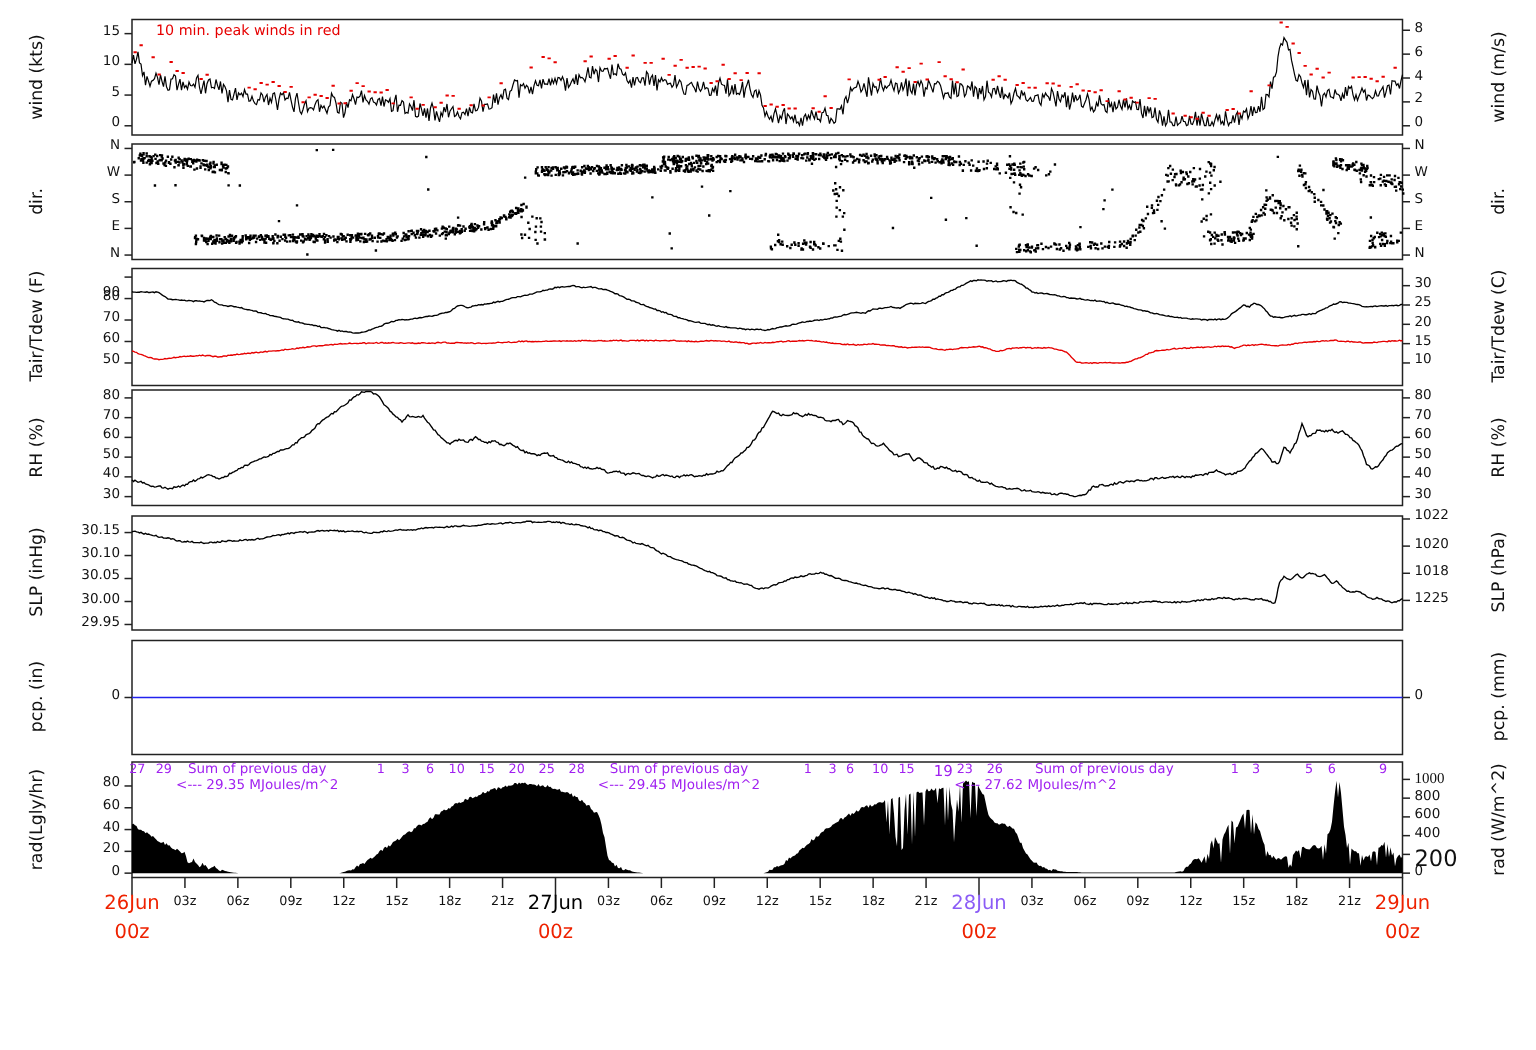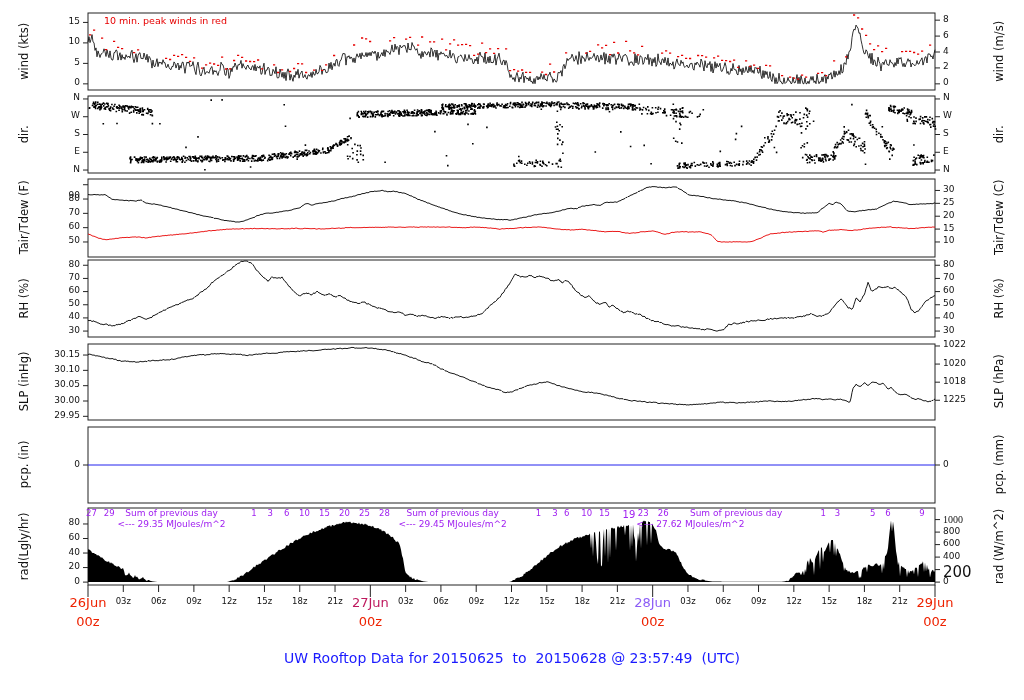--- a/index.html
+++ b/index.html
@@ -215,21 +215,21 @@
       <div class="lb" style="left: 602.375px; top: 597px; width: 30px; text-align: center; font-size: 8.5px;">21z</div>
       <div class="lb" style="left: 672.958px; top: 597px; width: 30px; text-align: center; font-size: 8.5px;">03z</div>
       <div class="lb" style="left: 708.25px; top: 597px; width: 30px; text-align: center; font-size: 8.5px;">06z</div>
       <div class="lb" style="left: 743.542px; top: 597px; width: 30px; text-align: center; font-size: 8.5px;">09z</div>
       <div class="lb" style="left: 778.833px; top: 597px; width: 30px; text-align: center; font-size: 8.5px;">12z</div>
       <div class="lb" style="left: 814.125px; top: 597px; width: 30px; text-align: center; font-size: 8.5px;">15z</div>
       <div class="lb" style="left: 849.417px; top: 597px; width: 30px; text-align: center; font-size: 8.5px;">18z</div>
       <div class="lb" style="left: 884.708px; top: 597px; width: 30px; text-align: center; font-size: 8.5px;">21z</div>
       <div class="lb" style="left: 53px; top: 596px; width: 70px; text-align: center; font-size: 13px; color: rgb(238, 34, 0);">26Jun</div>
       <div class="lb" style="left: 53px; top: 615px; width: 70px; text-align: center; font-size: 13px; color: rgb(238, 34, 0);">00z</div>
-      <div class="lb" style="left: 335.333px; top: 596px; width: 70px; text-align: center; font-size: 13px; color: #be185d;">27Jun</div>
+      <div class="lb" style="left: 335.333px; top: 596px; width: 70px; text-align: center; font-size: 13px; color: #000000;">27Jun</div>
       <div class="lb" style="left: 335.333px; top: 615px; width: 70px; text-align: center; font-size: 13px; color: rgb(238, 34, 0);">00z</div>
       <div class="lb" style="left: 617.667px; top: 596px; width: 70px; text-align: center; font-size: 13px; color: #8b5cf6;">28Jun</div>
       <div class="lb" style="left: 617.667px; top: 615px; width: 70px; text-align: center; font-size: 13px; color: rgb(238, 34, 0);">00z</div>
       <div class="lb" style="left: 900px; top: 596px; width: 70px; text-align: center; font-size: 13px; color: rgb(238, 34, 0);">29Jun</div>
       <div class="lb" style="left: 900px; top: 615px; width: 70px; text-align: center; font-size: 13px; color: rgb(238, 34, 0);">00z</div>
       <div class="lb" style="left: 79.5292px; top: 509px; width: 24px; text-align: center; font-size: 8.5px; color: rgb(160, 32, 240);">27</div>
       <div class="lb" style="left: 97.175px; top: 509px; width: 24px; text-align: center; font-size: 8.5px; color: rgb(160, 32, 240);">29</div>
       <div class="lb" style="left: 241.871px; top: 509px; width: 24px; text-align: center; font-size: 8.5px; color: rgb(160, 32, 240);">1</div>
       <div class="lb" style="left: 258.34px; top: 509px; width: 24px; text-align: center; font-size: 8.5px; color: rgb(160, 32, 240);">3</div>
       <div class="lb" style="left: 274.81px; top: 509px; width: 24px; text-align: center; font-size: 8.5px; color: rgb(160, 32, 240);">6</div>
@@ -252,14 +252,13 @@
       <div class="lb" style="left: 875.944px; top: 509px; width: 24px; text-align: center; font-size: 8.5px; color: rgb(160, 32, 240);">6</div>
       <div class="lb" style="left: 910.06px; top: 509px; width: 24px; text-align: center; font-size: 8.5px; color: rgb(160, 32, 240);">9</div>
       <div class="lb" style="left: 81.5236px; top: 509px; width: 180px; text-align: center; font-size: 9px; color: rgb(160, 32, 240);">Sum of previous day</div>
       <div class="lb" style="left: 71.5236px; top: 520px; width: 200px; text-align: center; font-size: 9px; color: rgb(160, 32, 240);">&lt;--- 29.35 MJoules/m^2</div>
       <div class="lb" style="left: 362.681px; top: 509px; width: 180px; text-align: center; font-size: 9px; color: rgb(160, 32, 240);">Sum of previous day</div>
       <div class="lb" style="left: 352.681px; top: 520px; width: 200px; text-align: center; font-size: 9px; color: rgb(160, 32, 240);">&lt;--- 29.45 MJoules/m^2</div>
       <div class="lb" style="left: 646.19px; top: 509px; width: 180px; text-align: center; font-size: 9px; color: rgb(160, 32, 240);">Sum of previous day</div>
       <div class="lb" style="left: 636.19px; top: 520px; width: 200px; text-align: left; font-size: 9px; color: rgb(160, 32, 240);">&lt;--- 27.62 MJoules/m^2</div>
       <div class="lb" style="left: 104px; top: 16px; font-size: 9.5px; color: rgb(230, 0, 0);">10 min. peak winds in red</div>
     </div>
-  <div id="chart-title" class="lb" style="color: rgb(26, 26, 255);">UW Rooftop Data for 20150625  to  20150628 @ 23:57:49  (UTC)</div>
 </div>
 
 </body></html>

